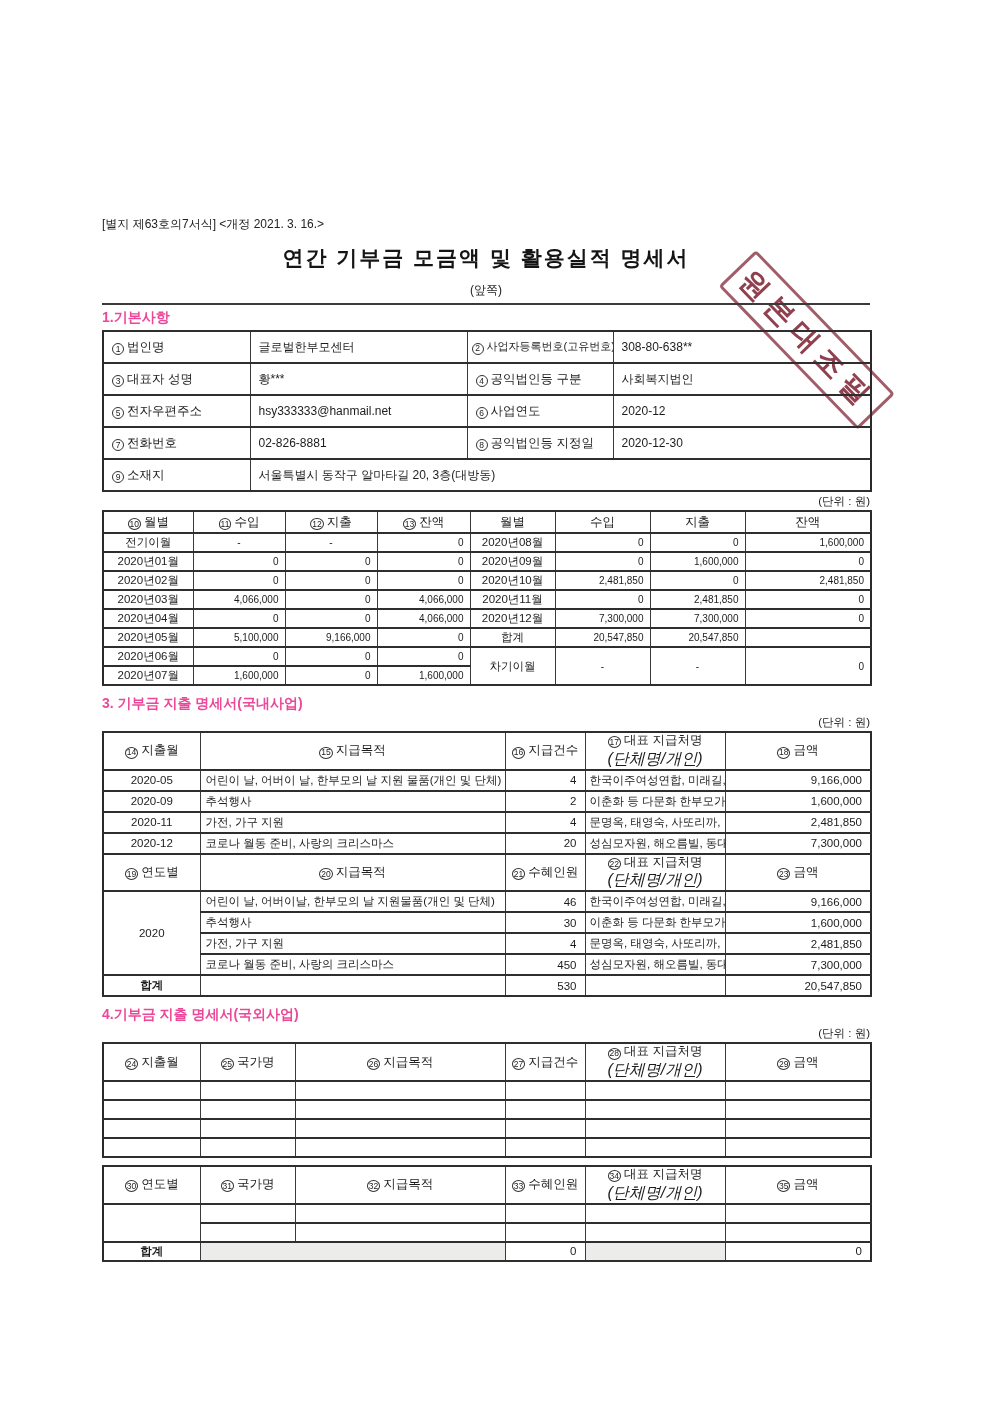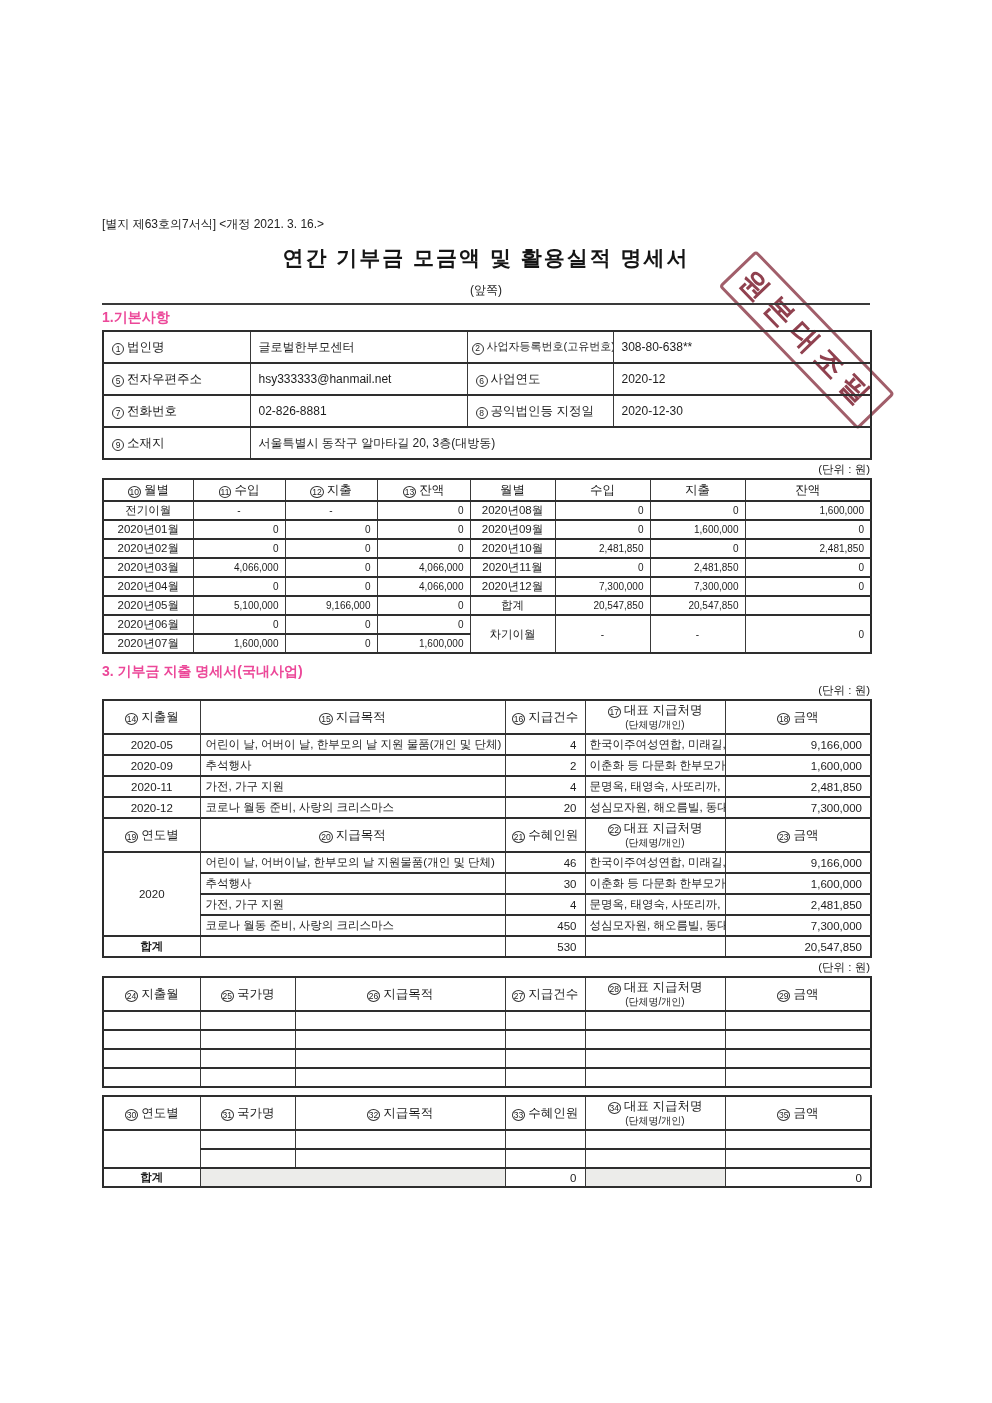--- a/index.html
+++ b/index.html
@@ -32,21 +32,21 @@
   .circ {
     display:inline-flex; align-items:center; justify-content:center;
     min-width:12px; height:12px; padding:0 1px;
     border:1px solid #333; border-radius:50%;
     font-size:8.5px; line-height:1; margin-right:3px; vertical-align:-1px;
   }
   .circ:empty { display:none; }
 
   th { font-size:12.5px; text-align:center; }
   .th2 { line-height:1.25; }
-  .th-sub { display:block; font-size:10px; }
+  .th-sub { display:block; font-size:16px;font-style:italic; }
 
   
   .t1 td { height:32px; font-size:12px; }
   .t1 .lab { text-align:left; padding-left:8px; font-size:12.5px; }
   .t1 .lab.tight { padding-left:4px; font-size:11px; }
   .t1 .val { text-align:left; padding-left:8px; }
 
   
   .t2 th { height:22px; }
   .t2 td { height:19px; }
@@ -97,20 +97,26 @@
           <col style="width:217px">
           <col style="width:146px">
           <col style="width:258px">
         </colgroup>
       <tbody>
           <tr>
         <td class="lab"><span class="circ">1</span><span>법인명</span></td>
         <td class="val">글로벌한부모센터</td>
         <td class="lab tight"><span class="circ">2</span><span>사업자등록번호(고유번호)</span></td>
         <td class="val">308-80-638**</td>
+      </tr>
+      <tr>
+        <td class="lab"><span class="circ">3</span><span>대표자 성명</span></td>
+        <td class="val">황***</td>
+        <td class="lab"><span class="circ">4</span><span>공익법인등 구분</span></td>
+        <td class="val">사회복지법인</td>
       </tr>
       <tr>
         <td class="lab"><span class="circ">5</span><span>전자우편주소</span></td>
         <td class="val">hsy333333@hanmail.net</td>
         <td class="lab"><span class="circ">6</span><span>사업연도</span></td>
         <td class="val">2020-12</td>
       </tr>
       <tr>
         <td class="lab"><span class="circ">7</span><span>전화번호</span></td>
         <td class="val">02-826-8881</td>
@@ -307,20 +313,21 @@
       <tr>
         <td class="total-lab">합계</td>
         <td></td>
         <td class="rgt">530</td>
         <td></td>
         <td class="rgt">20,547,850</td>
       </tr>
     </tbody>
       </table>
 
+    <div class="sec-heading" style="margin-top:9px">4.기부금 지출 명세서(국외사업)</div>
     <div class="unit-label">(단위 : 원)</div>
     <table class="t4">
       <colgroup>
           <col style="width:97px">
           <col style="width:95px">
           <col style="width:210px">
           <col style="width:80px">
           <col style="width:140px">
           <col style="width:146px">
         </colgroup>

